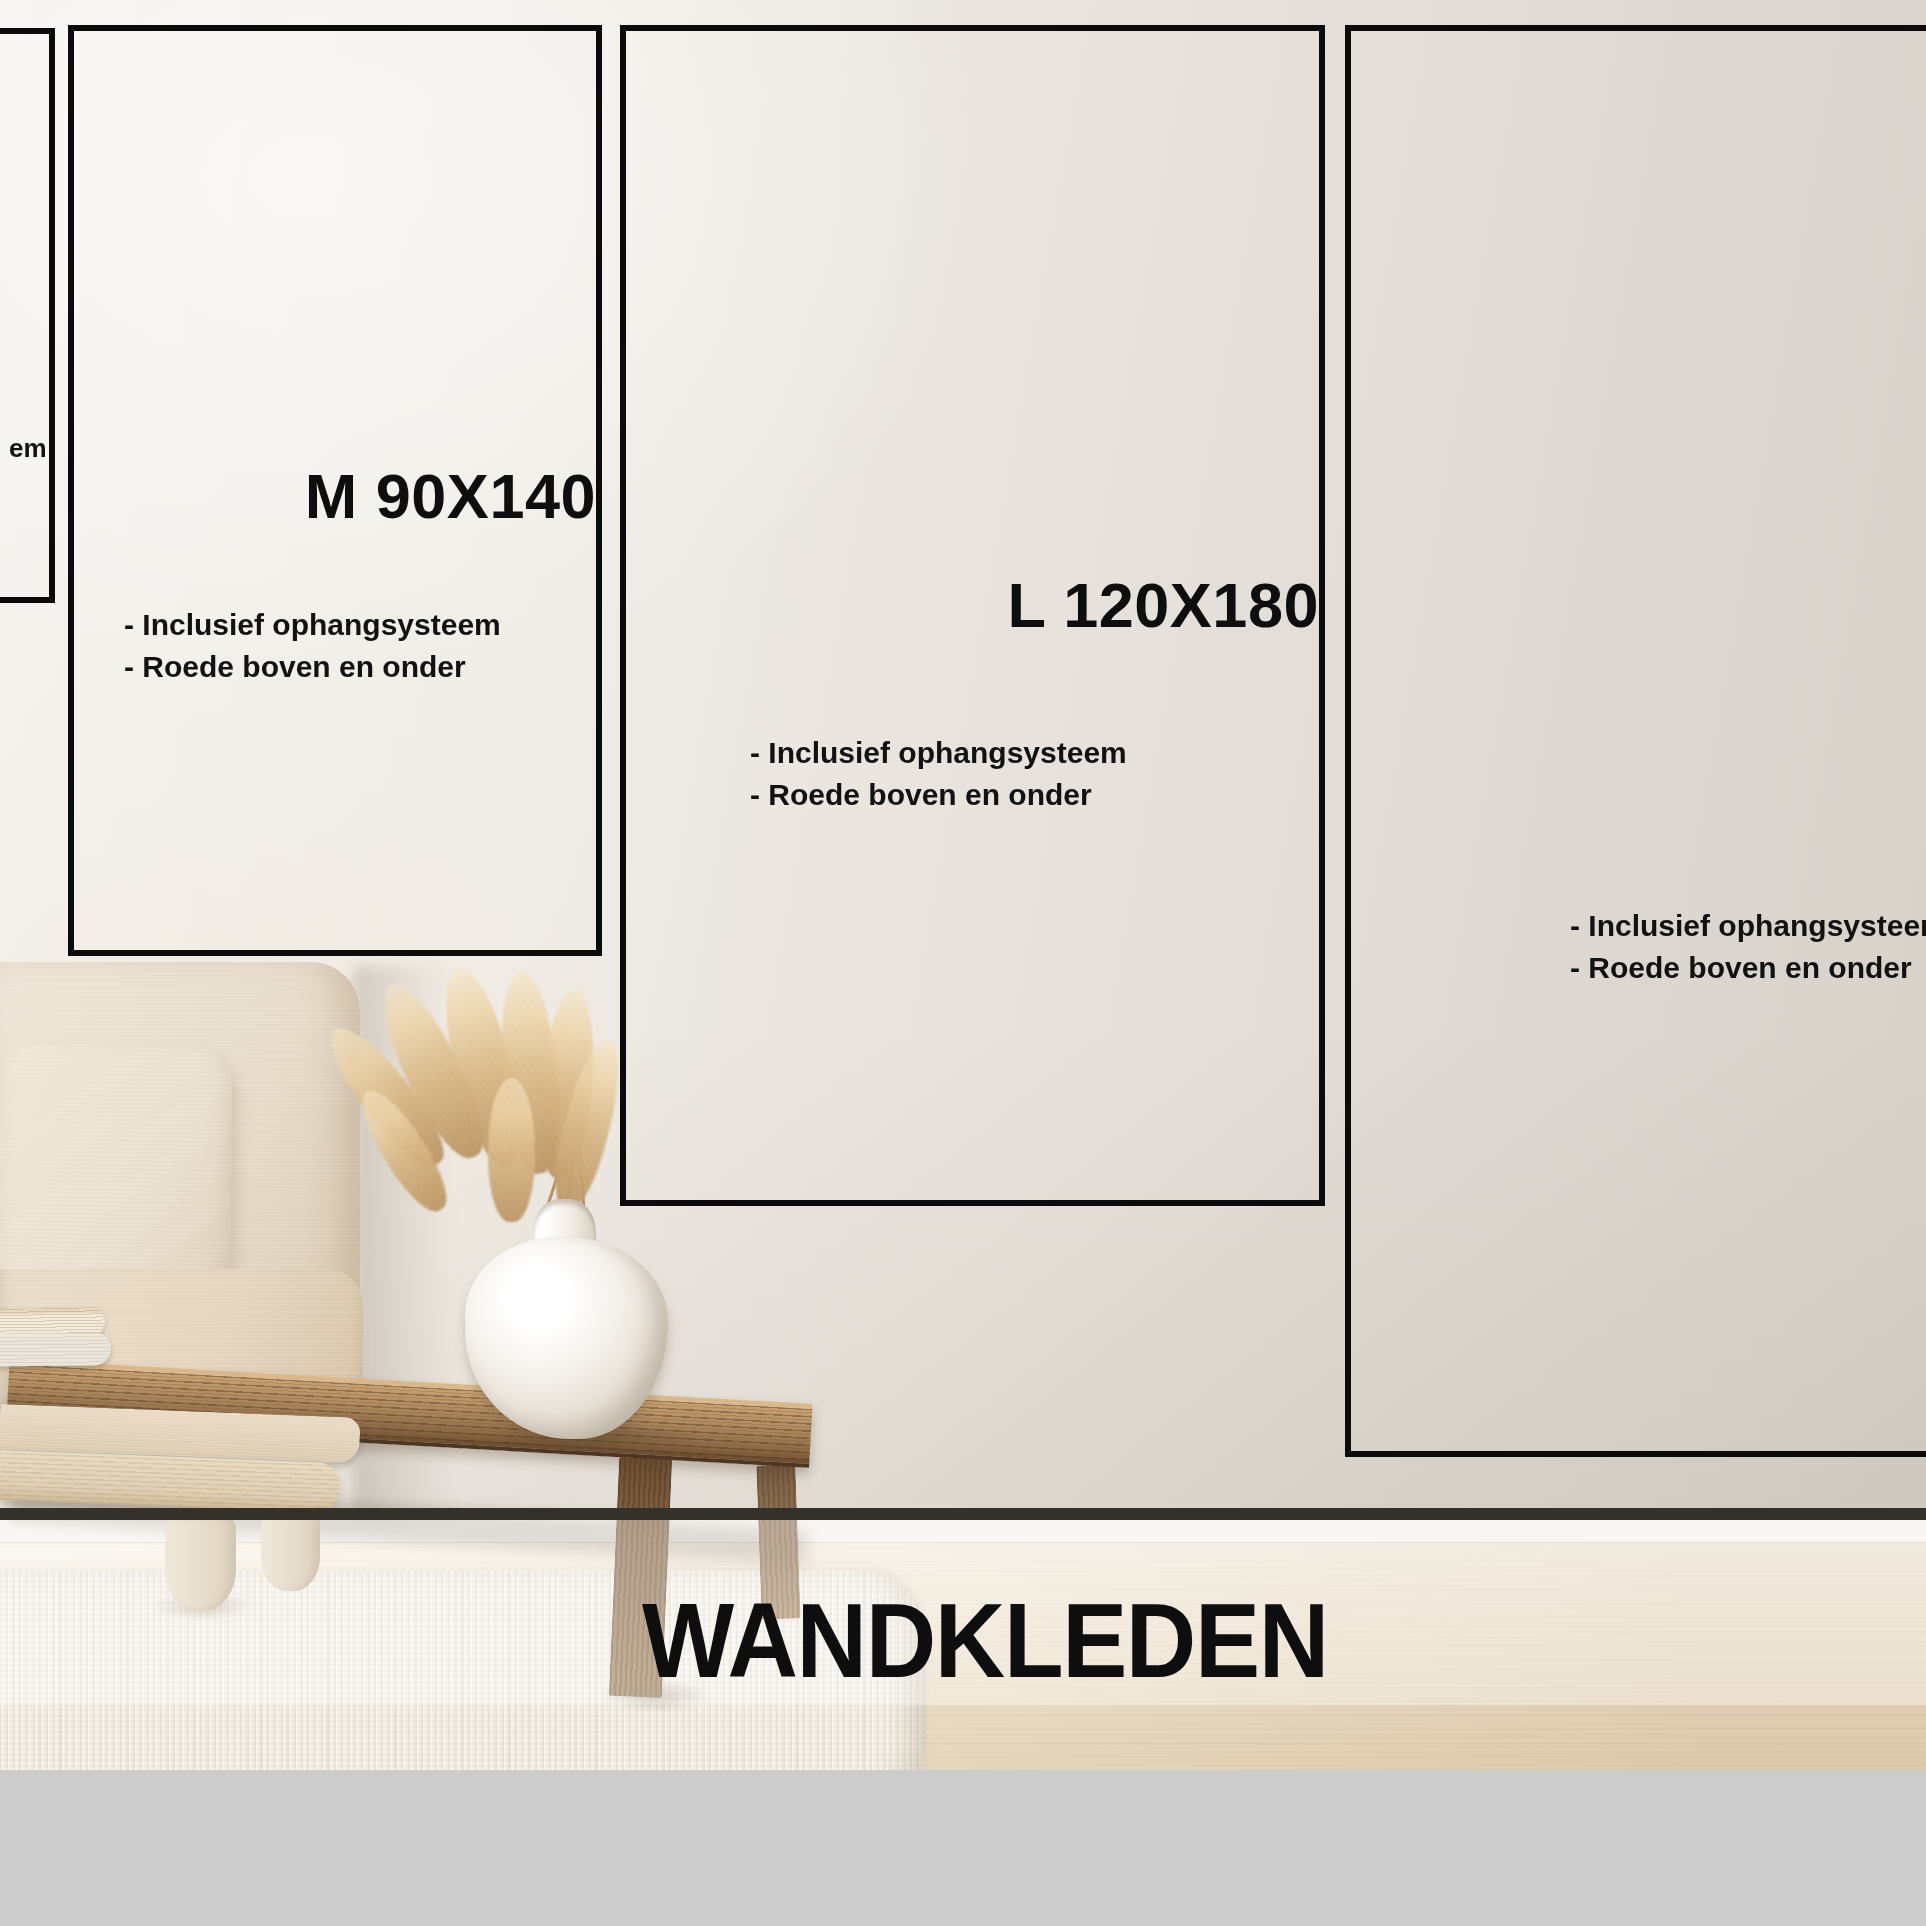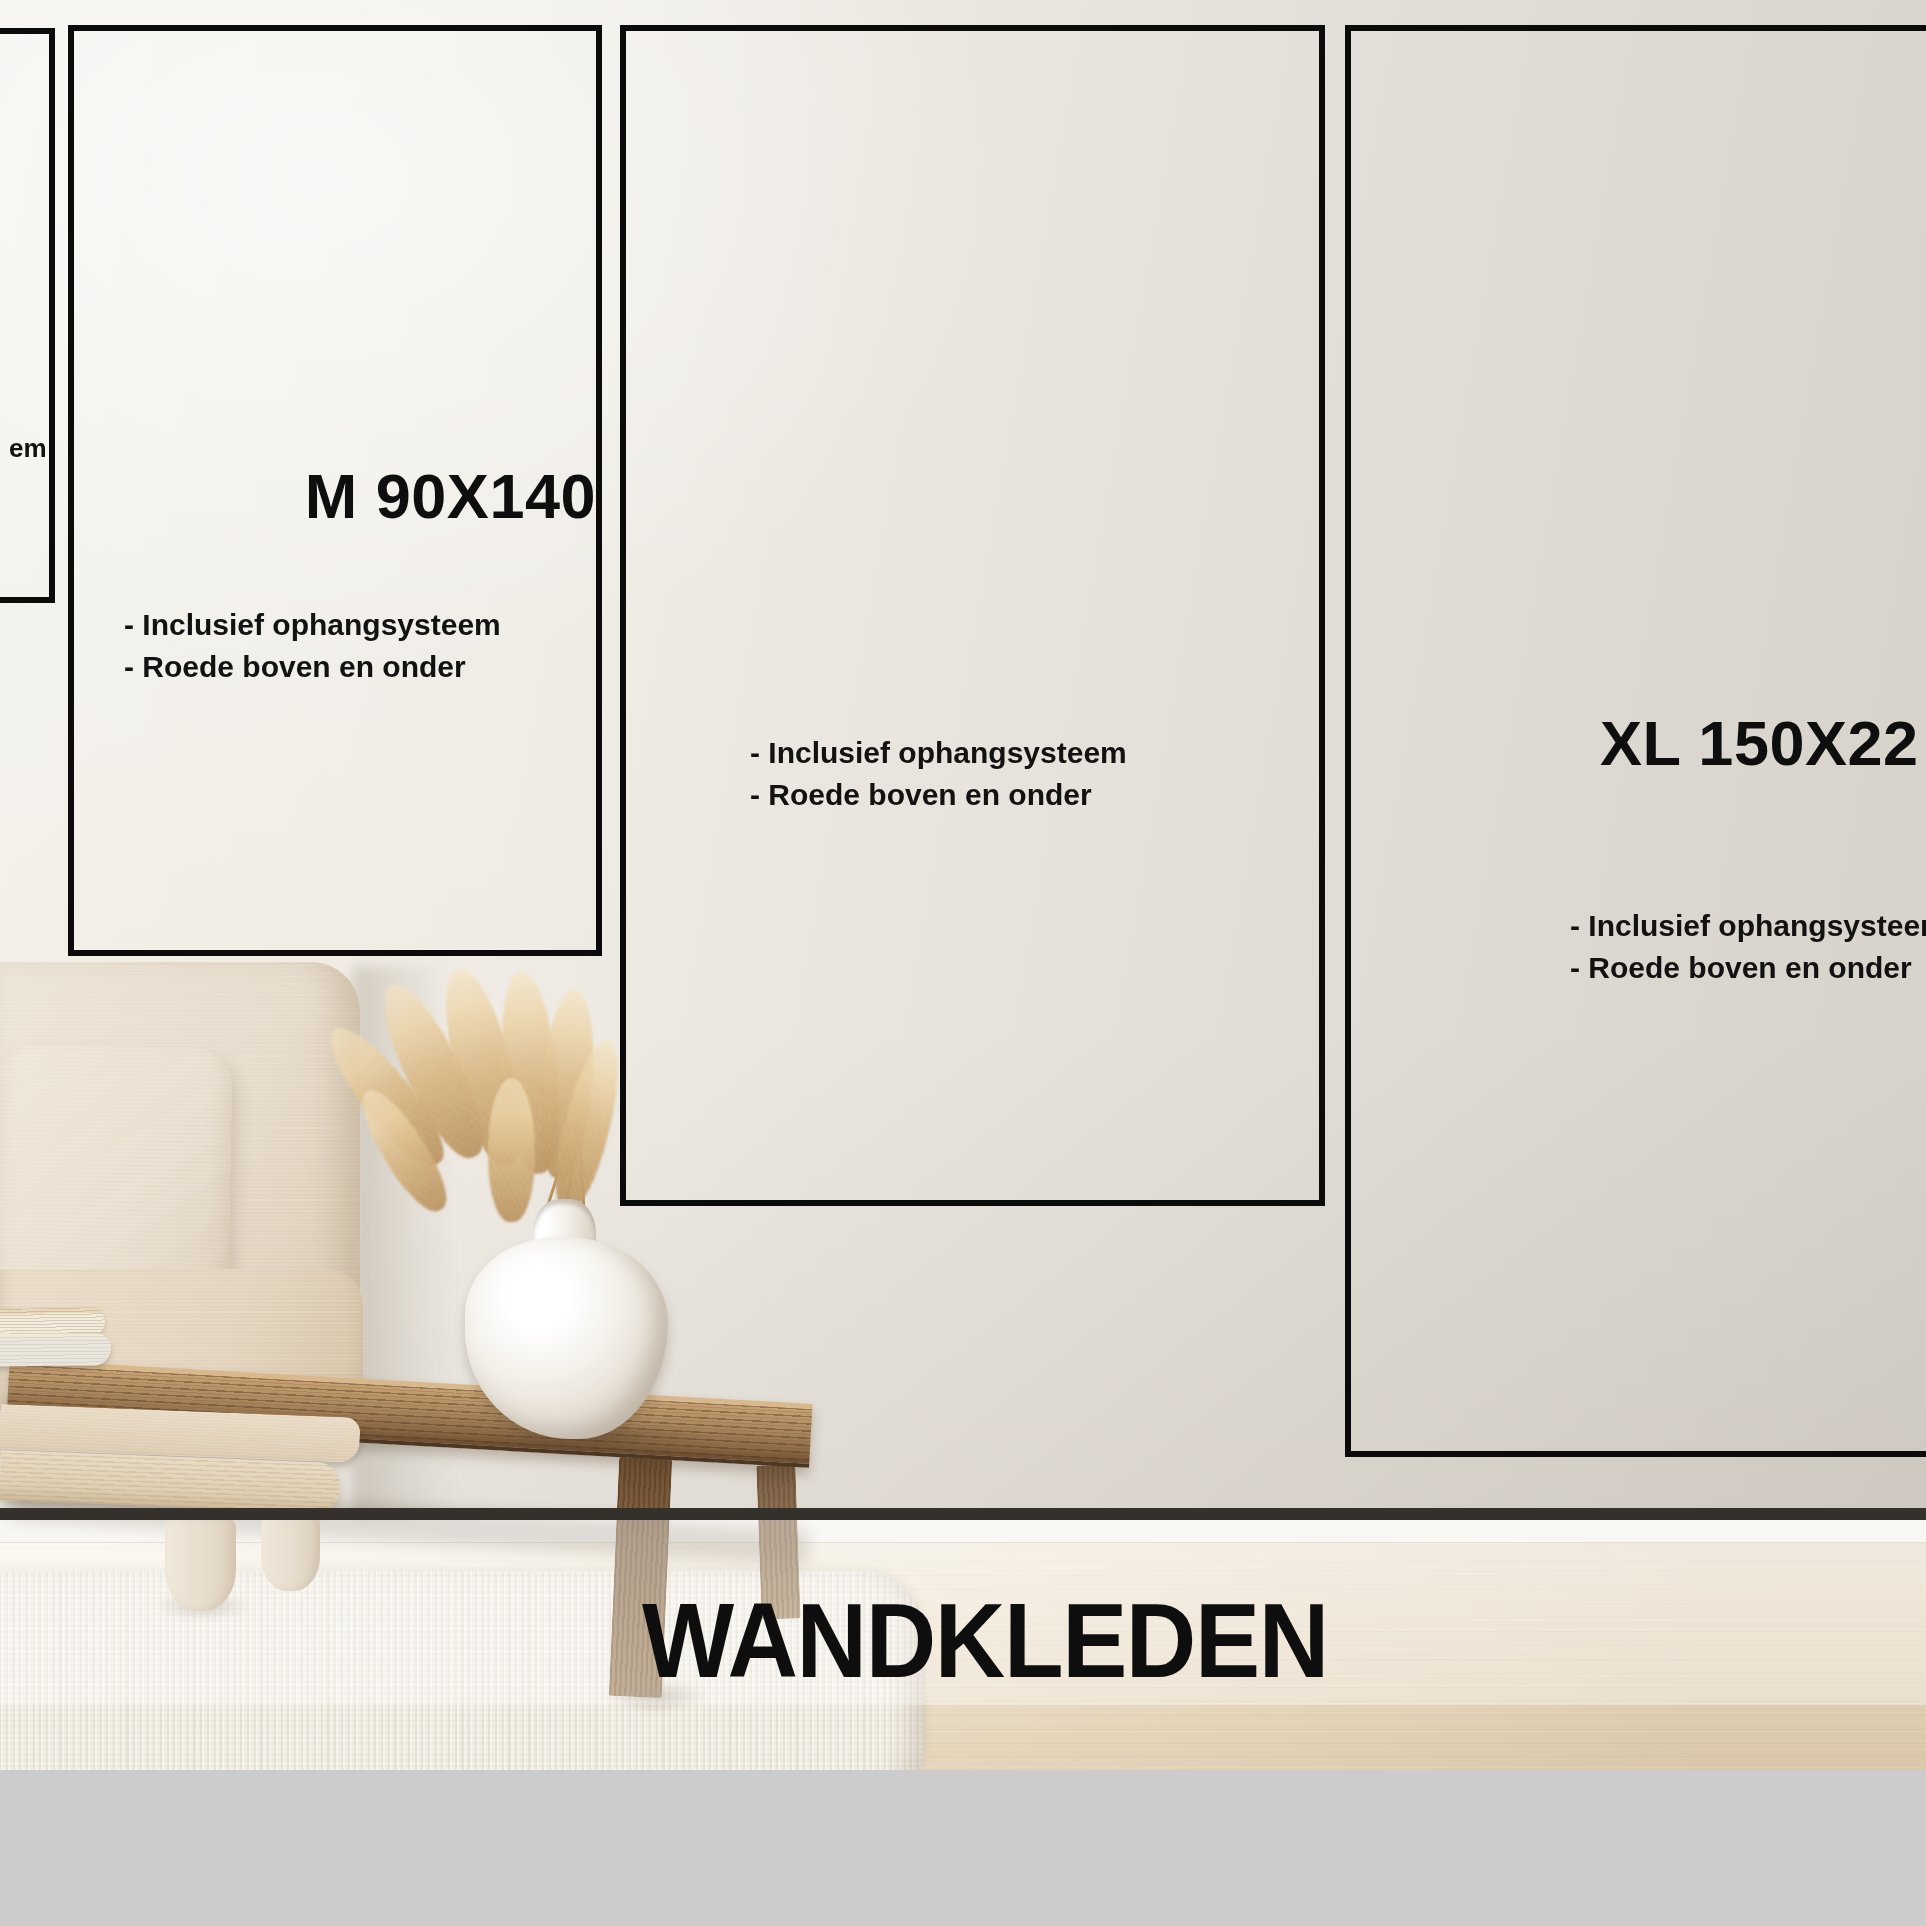--- a/index.html
+++ b/index.html
@@ -195,28 +195,28 @@
 
   <div class="card" style="left:68px;top:25px;width:534px;height:931px;">
     <div class="card-title" style="left:0;right:0;top:434px;">M 90X140</div>
     <div class="bullets" style="left:50px;top:573px;">
       <div style="position:static;">- Inclusief ophangsysteem</div>
       <div style="position:static;">- Roede boven en onder</div>
     </div>
   </div>
 
   <div class="card" style="left:620px;top:25px;width:705px;height:1181px;">
+    <div class="card-title" style="left:0;right:0;top:543px;">L 120X180</div>
     <div class="bullets" style="left:124px;top:701px;">
       <div style="position:static;">- Inclusief ophangsysteem</div>
       <div style="position:static;">- Roede boven en onder</div>
     </div>
   </div>
 
   <div class="card" style="left:1345px;top:25px;width:719px;height:1432px;">
-    <div class="card-title" style="left:249px;top:681px;text-align:left;">XL 150X22</div>
     <div class="bullets" style="left:219px;top:874px;">
       <div style="position:static;">- Inclusief ophangsysteem</div>
       <div style="position:static;">- Roede boven en onder</div>
     </div>
   </div>
 
   <div class="wall-shadow"></div>
 
   <div class="sofa-back"></div>
   <div class="pillow"></div>

